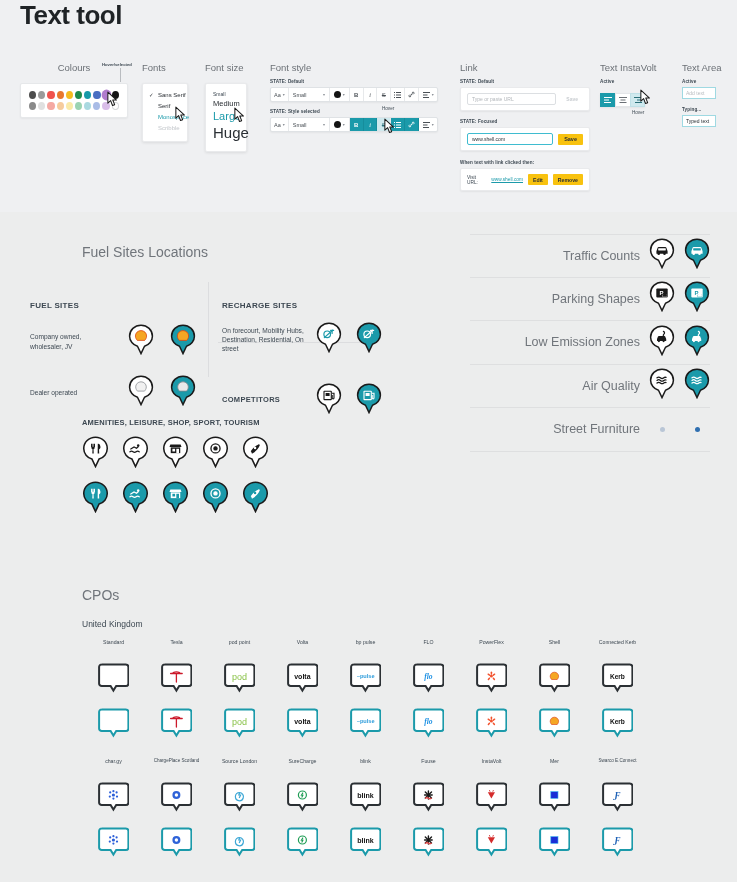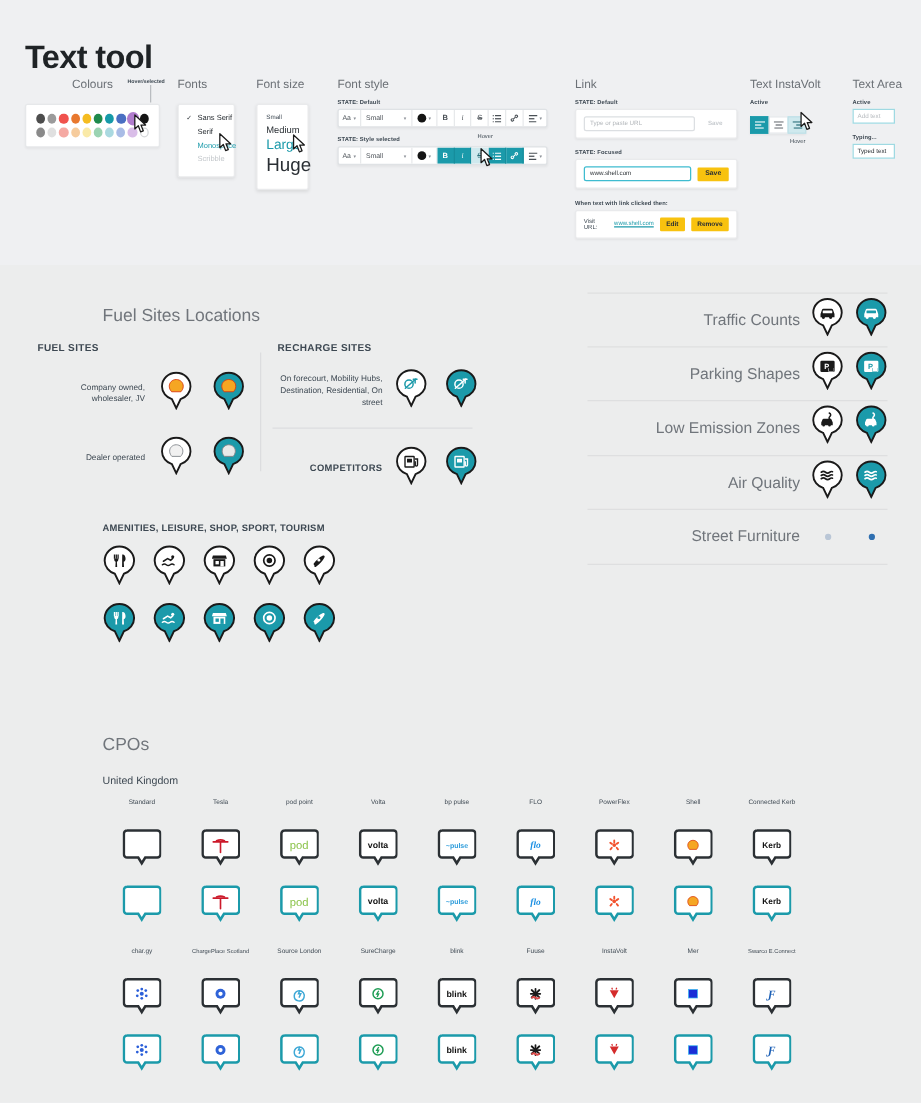--- a/index.html
+++ b/index.html
@@ -13,21 +13,21 @@
     position: relative;
   }
   .page { position:relative; width:737px; height:882px; }
 
   
   .top-panel {
     position:absolute; left:0; top:0; width:737px; height:212px;
     background:#eff0f2;
   }
   .page-title {
-    position:absolute; left:20px; top:30px;
+    position:absolute; left:20px; top:0;
     font-size:26px; font-weight:bold; color:#1f2326; letter-spacing:-0.5px;
   }
   .sec-title { font-size:9.5px; color:#6b7076; font-weight:normal; }
   .state-label { font-size:4.6px; color:#3d4852; font-weight:bold; letter-spacing:0.1px; }
   .tiny-label { font-size:4.6px; color:#3d4852; }
 
   
   .colours-wrap { position:absolute; left:20px; top:62px;text-align:center; }
   .colour-card {
     margin-top:10px; background:#fff; border:1px solid #e6e8ea;
@@ -133,31 +133,31 @@
   
   .ta-wrap { position:absolute; left:682px; top:62px; }
   .ta-box { border:1px solid #9fd9e2; background:#fff; font-size:5px; padding:2px 3px; margin-top:3px; width:34px; }
   .ta-box.ph { color:#b7bbbf; }
   .ta-box.val { color:#2a2f34; }
 
   
   .mid { position:absolute; left:0; top:212px; width:737px; height:670px; background:#eceded; }
 
   .big-heading { font-size:14px; color:#70757b; font-weight:normal; }
-  .cap-heading { font-size:8px; color:#3d4852; font-weight:bold; letter-spacing:0.3px; }
+  .cap-heading { font-size:8px; color:#3d4852; font-weight:bold; letter-spacing:0.3px;margin-top:27px; }
 
   .fsl { position:absolute; left:82px; top:32px; }
   .fuel-grid { position:absolute; left:30px; top:62px; width:320px; }
   .fg-left { position:absolute; left:0; top:0; width:170px; }
   .divider-v { position:absolute; left:178px; top:8px; width:1px; height:95px; background:#dcdddf; }
   .fg-right { position:absolute; left:192px; top:0; width:160px; }
   .divider-h { position:absolute; left:188px; top:68px; width:160px; height:1px; background:#dcdddf; }
 
   .row-item { display:flex; align-items:center; }
-  .row-label { font-size:6.6px; color:#3d4852; text-align:right; line-height:1.4; }
+  .row-label { font-size:6.6px; color:#3d4852; text-align:left; line-height:1.4; }
 
   
   .rlist { position:absolute; left:470px; top:22px; width:240px; }
   .rlist-row {
     display:flex; align-items:center; justify-content:flex-end; gap:9px;
     height:43.5px; border-bottom:1px solid #dedfe0;
   }
   .rlist-row:first-child { border-top:1px solid #dedfe0; }
   .rlist-label { font-size:12.5px; color:#70757b; }
   .dot-sm { width:5px; height:5px; border-radius:50%; background:#b9c6d6; }

